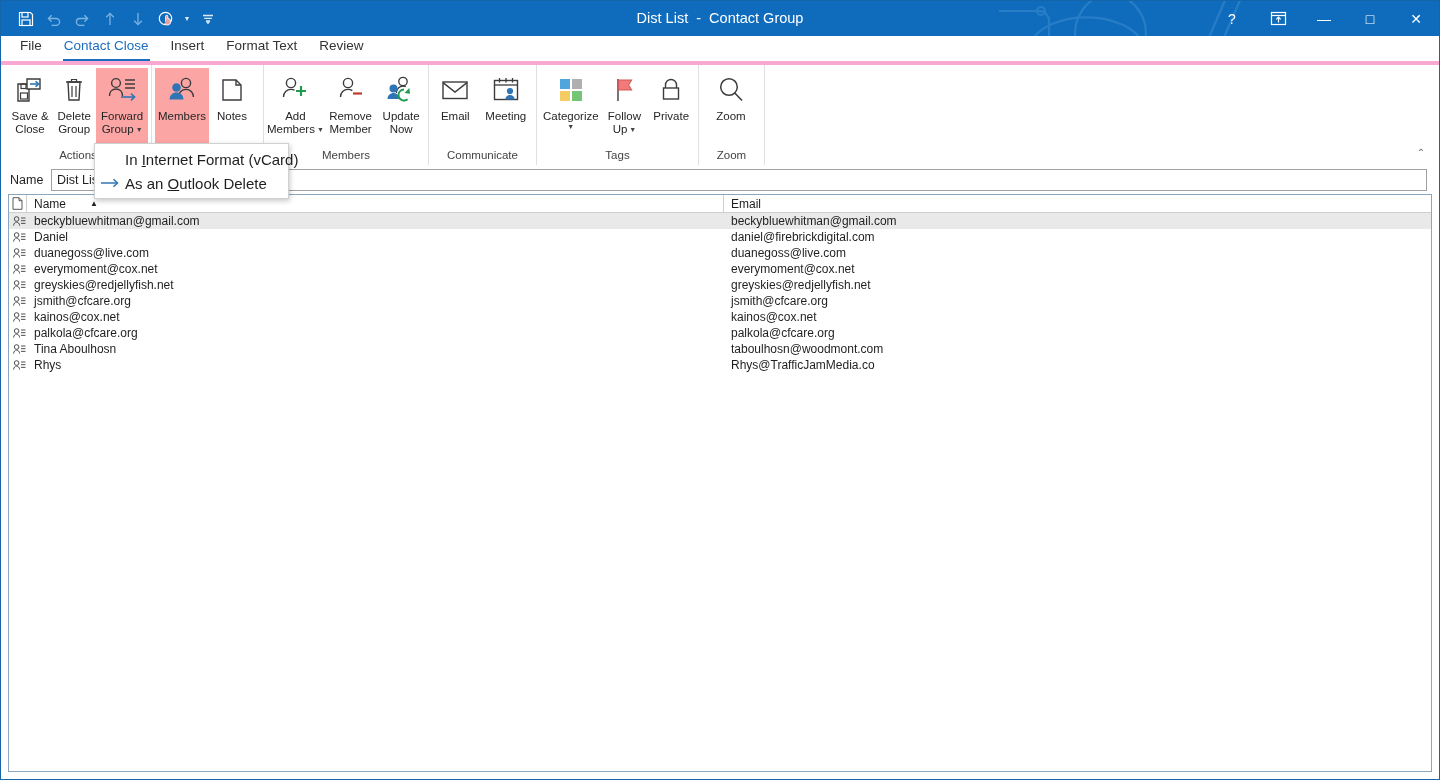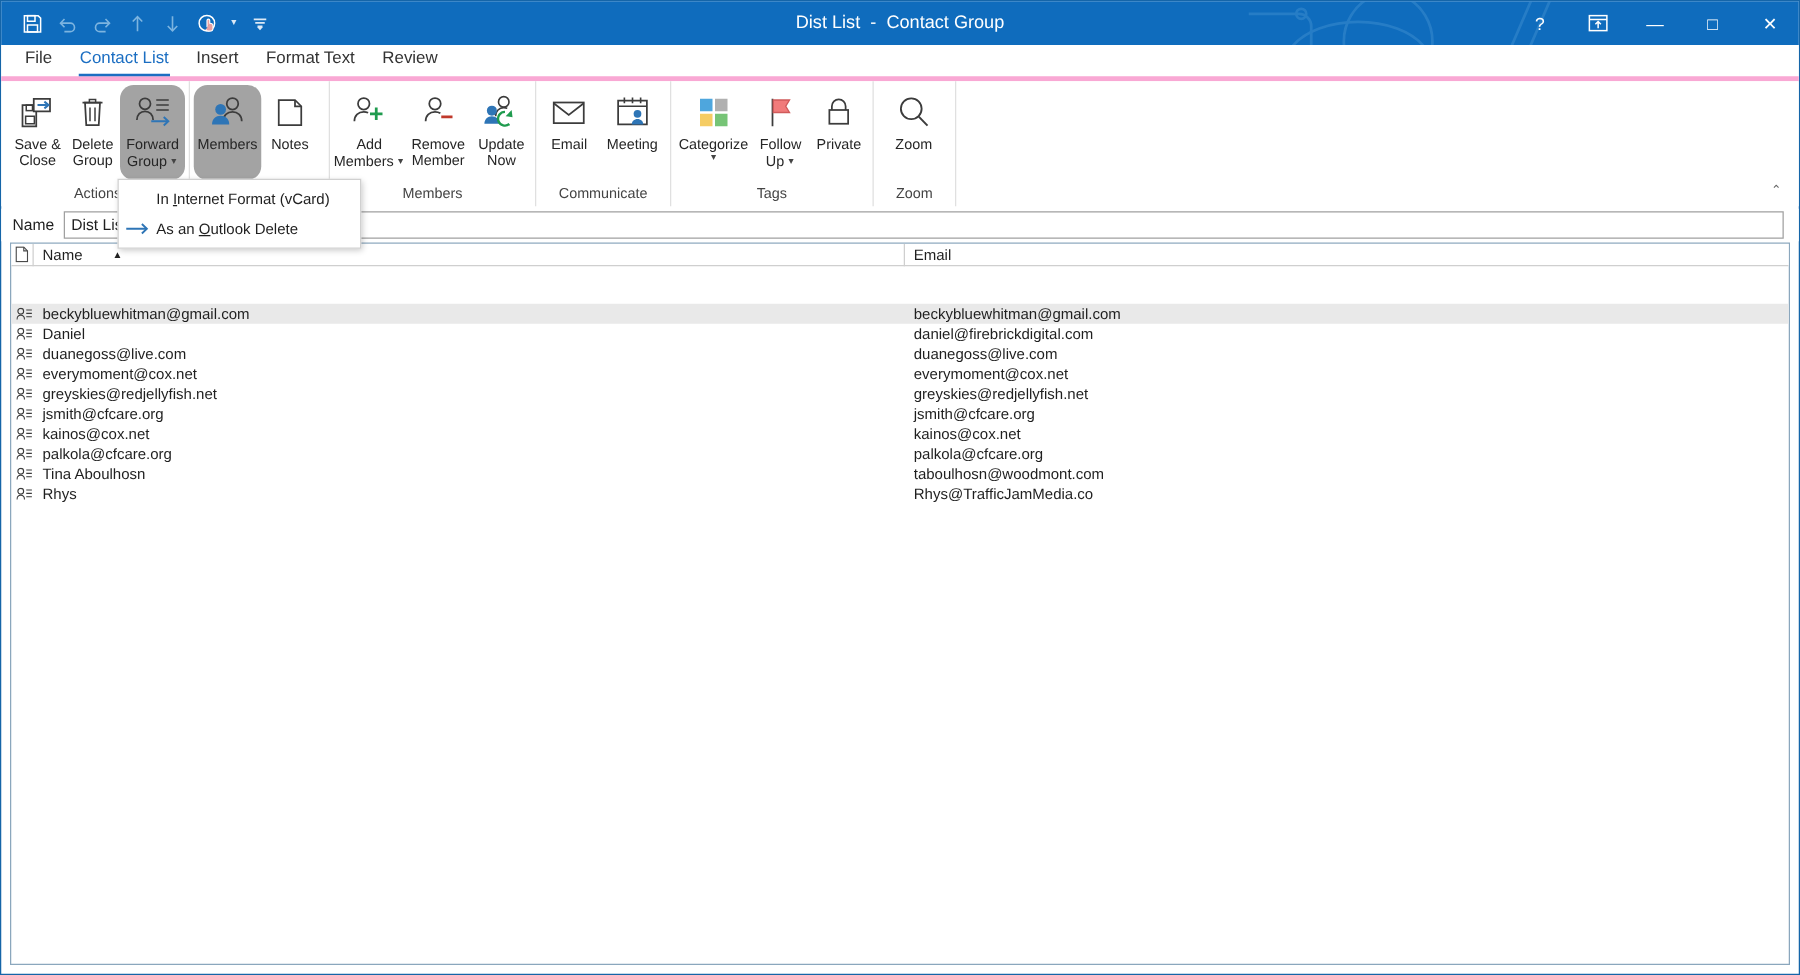--- a/index.html
+++ b/index.html
@@ -110,21 +110,21 @@
   .rbtn {
     width: 56px; min-height: 76px;
     display: flex; flex-direction: column;
     align-items: center;
     padding-top: 5px;
     font-size: 11.5px; color: #262626;
     text-align: center;
     line-height: 13px;
   }
   .rbtn.w68 { width: 68px; }
-  .rbtn.active { background: #a3a3a3; border-radius: 11px; }
+  .rbtn.active { background: #fca5a5; }
   .rbtn .ico {
     height: 34px; width: 34px;
     display: flex; align-items: center; justify-content: center;
     margin-bottom: 3px;
   }
   .rbtn .lbl { display: block; }
   .caret-inline { font-size: 7px; vertical-align: middle; margin-left: 2px; color: #444; }
   .caret-row { font-size: 7px; color: #444; line-height: 8px; }
 
   .ribbon-collapse {
@@ -185,21 +185,21 @@
   .gh-email {
     flex: 1; height: 18px;
     display: flex; align-items: center;
     padding-left: 7px;
   }
   .grow {
     display: flex; align-items: center;
     height: 16px;
     font-size: 12px; color: #1f1f1f;
   }
-  .grow.selected { background: #e9e9e9; margin-top: 30px; }
+  .grow.selected { background: #e9e9e9; }
   .gc-icon {
     width: 18px; height: 16px;
     display: flex; align-items: center; justify-content: center;
     padding-left: 2px;
   }
   .gc-name {
     width: 697px; padding-left: 7px;
     white-space: nowrap; overflow: hidden;
   }
   .gc-email {
@@ -214,21 +214,21 @@
     width: 195px;
     background: #ffffff;
     border: 1px solid #d0d0d0;
     box-shadow: 1px 2px 5px rgba(0,0,0,.22);
     padding: 3px 0;
     z-index: 50;
   }
   .mitem {
     display: flex; align-items: center;
     height: 24px;
-    font-size: 12px; color: #1f1f1f;
+    font-size: 15px; color: #1f1f1f;
     padding-right: 8px;
   }
   .mitem .micon {
     width: 30px; height: 24px;
     display: flex; align-items: center; justify-content: center;
     flex: none;
   }
   .mitem .mlbl { white-space: nowrap; }
   .acc { text-decoration: underline; }
   svg { display: block; }
@@ -309,21 +309,21 @@
           </svg>
       </div>
       <div class="wc">—</div>
       <div class="wc">□</div>
       <div class="wc close">✕</div>
     </div>
   </div>
 
   <div class="tabstrip">
     <div class="tab">File</div>
-    <div class="tab active">Contact List</div>
+    <div class="tab active">Contact Close</div>
     <div class="tab">Insert</div>
     <div class="tab">Format Text</div>
     <div class="tab">Review</div>
   </div>
 
   <div class="ribbon">
 
     <div class="rgroup" style="width:147px">
       <div class="rgroup-items">
         <div class="rbtn" style="width:46px">

